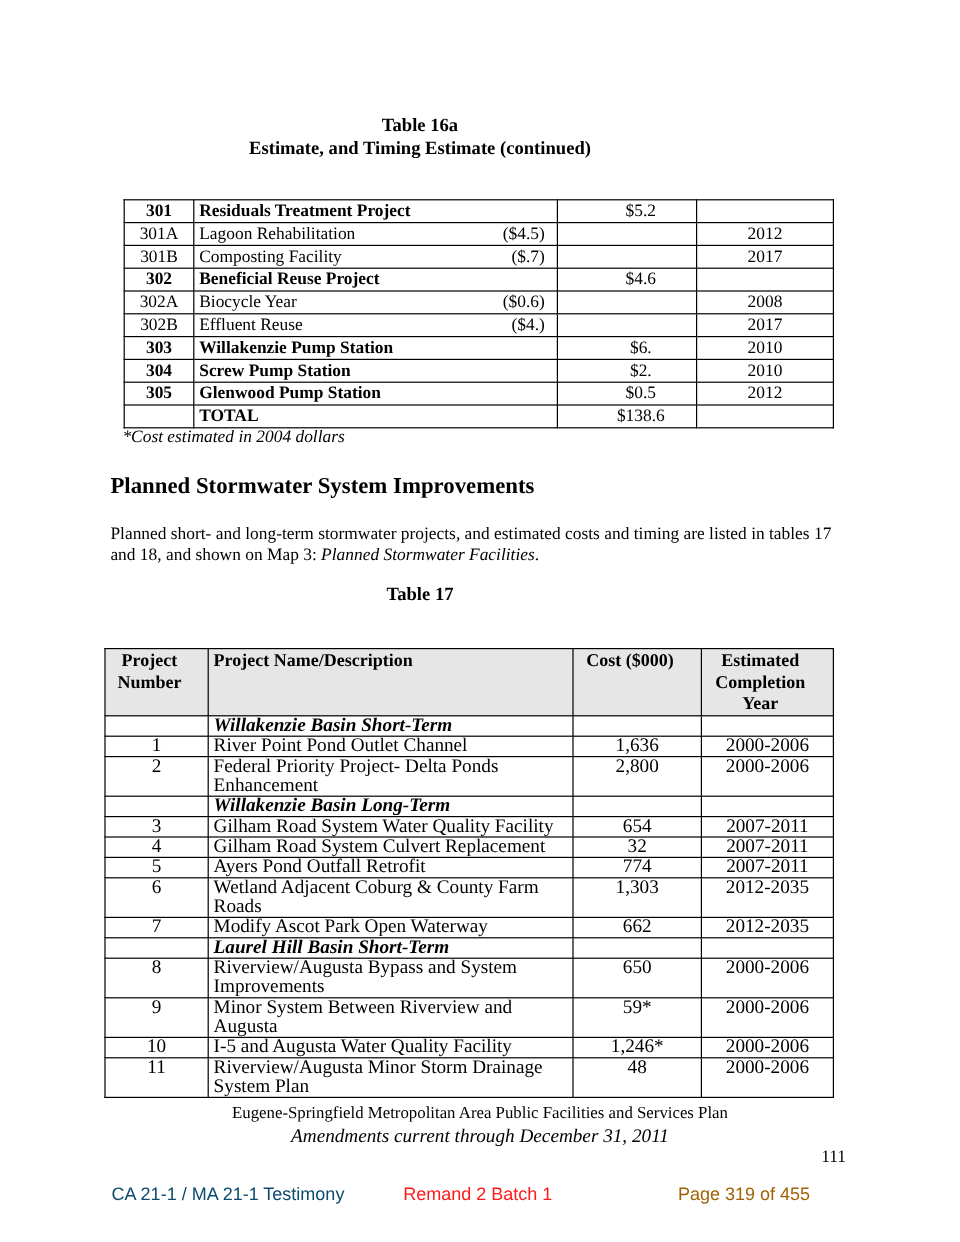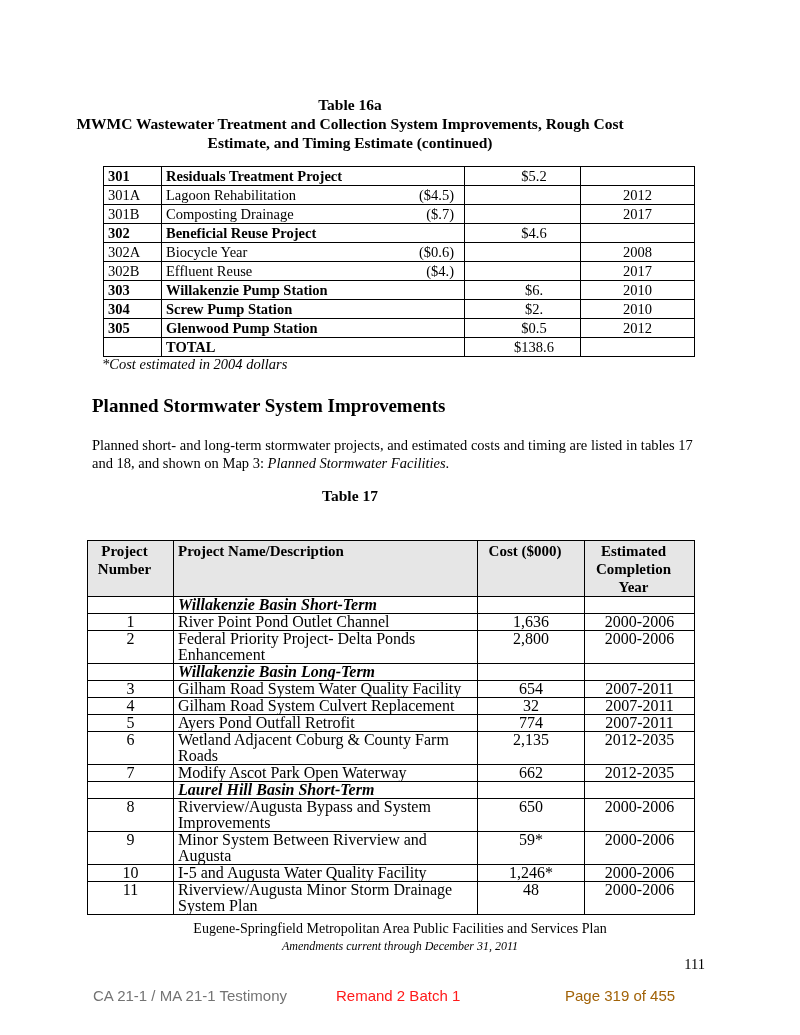--- a/index.html
+++ b/index.html
@@ -3,75 +3,74 @@
 <meta charset="utf-8">
 <style>
   html, body { margin: 0; padding: 0; background: #ffffff; }
   body { width: 800px; height: 1035px; position: relative; font-family: "Liberation Serif", serif; color: #000; }
   .page { position: absolute; left: 0; top: 0; width: 800px; height: 1035px; }
   .tbl-title { position: absolute; left: 0; width: 700px; text-align: center; font-weight: bold; font-size: 15.5px; line-height: 19px; }
   table { border-collapse: collapse; position: absolute; font-size: 14.5px; }
   td, th { border: 1px solid #000; padding: 0 4px; vertical-align: top; }
   #t16 { left: 103px; top: 166px; width: 592px; }
   #t16 td { height: 18px; line-height: 18px; padding-top: 0; padding-bottom: 0; }
-  #t16 .c-num { width: 49px; }
+  #t16 .c-num { width: 49px; text-align: center; }
   #t16 .c-name { width: 294px; }
   #t16 .c-cost { width: 84px; text-align: center; padding-left: 27px; }
   #t16 .c-year { text-align: center; }
   .bold { font-weight: bold; }
   .subcost { float: right; margin-right: 6px; }
   .footnote { position: absolute; left: 102px; top: 356px; font-style: italic; font-size: 14.5px; }
   .h2 { position: absolute; left: 92px; top: 395px; font-weight: bold; font-size: 19px; }
   .para { position: absolute; left: 92px; top: 436px; width: 620px; font-size: 14.5px; line-height: 18px; }
   .para em { font-style: italic; }
   #t17 { left: 87px; top: 540px; width: 608px; }
   #t17 th { background: #e6e6e6; font-weight: bold; font-size: 15px; line-height: 18px; padding: 1px 16px 0 4px; }
   #t17 td { line-height: 16px; padding-top: 0; padding-bottom: 0; font-size: 16px; }
   #t17 .c-num { width: 65px; text-align: center; }
   #t17 .c-name { width: 283px; text-align: left; }
   #t17 .c-cost { width: 86px; text-align: center; }
   #t17 .c-year { text-align: center; }
   #t17 th.c-name { text-align: left; }
   .section-row td.c-name { font-weight: bold; font-style: italic; }
   .footer1 { position: absolute; left: 0; width: 800px; top: 921px; text-align: center; font-size: 14px; }
-  .footer2 { position: absolute; left: 0; width: 800px; top: 939px; text-align: center; font-size: 12px; font-style: italic; }
+  .footer2 { position: absolute; left: 0; width: 800px; top: 939px; text-align: center; font-size: 16px; font-style: italic; }
   .pagenum { position: absolute; right: 95px; top: 956px; font-size: 14.5px; }
   .redline { position: absolute; top: 987px; font-family: "Liberation Sans", sans-serif; color: #ff1a1a; font-size: 15px; }
   #red1 { left: 93px; }
   #red2 { left: 336px; }
   #red3 { left: 565px; }
 </style>
 </head>
 <body>
 
 <div class="page">
 
   <div class="tbl-title" style="top:95px;">
     <div>Table 16a</div>
-    <div>MWMC Wastewater Treatment and Collection System Improvements, Rough Cost</div>
     <div>Estimate, and Timing Estimate (continued)</div>
   </div>
 
   <table id="t16">
     <tbody id="t16-body">
         <tr>
           <td class="c-num bold">301</td>
           <td class="c-name bold"><span>Residuals Treatment Project</span></td>
           <td class="c-cost">$5.2</td>
           <td class="c-year"></td>
         </tr>
         <tr>
           <td class="c-num">301A</td>
           <td class="c-name"><span>Lagoon Rehabilitation</span><span class="subcost">($4.5)</span></td>
           <td class="c-cost"></td>
           <td class="c-year">2012</td>
         </tr>
         <tr>
           <td class="c-num">301B</td>
-          <td class="c-name"><span>Composting Drainage</span><span class="subcost">($.7)</span></td>
+          <td class="c-name"><span>Composting Facility</span><span class="subcost">($.7)</span></td>
           <td class="c-cost"></td>
           <td class="c-year">2017</td>
         </tr>
         <tr>
           <td class="c-num bold">302</td>
           <td class="c-name bold"><span>Beneficial Reuse Project</span></td>
           <td class="c-cost">$4.6</td>
           <td class="c-year"></td>
         </tr>
         <tr>
@@ -171,21 +170,21 @@
         </tr>
         <tr class="item-row">
           <td class="c-num">5</td>
           <td class="c-name">Ayers Pond Outfall Retrofit</td>
           <td class="c-cost">774</td>
           <td class="c-year">2007-2011</td>
         </tr>
         <tr class="item-row">
           <td class="c-num">6</td>
           <td class="c-name">Wetland Adjacent Coburg &amp; County Farm Roads</td>
-          <td class="c-cost">2,135</td>
+          <td class="c-cost">1,303</td>
           <td class="c-year">2012-2035</td>
         </tr>
         <tr class="item-row">
           <td class="c-num">7</td>
           <td class="c-name">Modify Ascot Park Open Waterway</td>
           <td class="c-cost">662</td>
           <td class="c-year">2012-2035</td>
         </tr>
         <tr class="section-row">
           <td class="c-num"></td>
@@ -217,16 +216,16 @@
           <td class="c-cost">48</td>
           <td class="c-year">2000-2006</td>
         </tr>
       </tbody>
   </table>
 
   <div class="footer1">Eugene-Springfield Metropolitan Area Public Facilities and Services Plan</div>
   <div class="footer2">Amendments current through December 31, 2011</div>
   <div class="pagenum">111</div>
 
-  <div class="redline" id="red1" style="color: #737373;">CA 21-1 / MA 21-1 Testimony</div>
+  <div class="redline" id="red1" style="color: #0c4a6e;">CA 21-1 / MA 21-1 Testimony</div>
   <div class="redline" id="red2" style="color: rgb(255, 26, 26);">Remand 2 Batch 1</div>
   <div class="redline" id="red3" style="color: #a16207;">Page 319 of 455</div>
 </div>
 
 </body></html>

